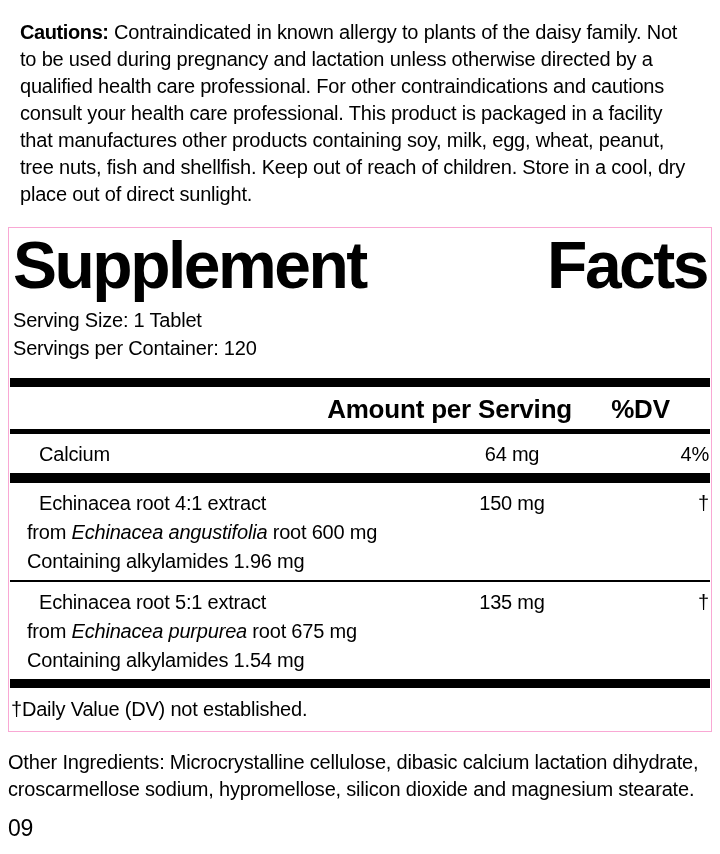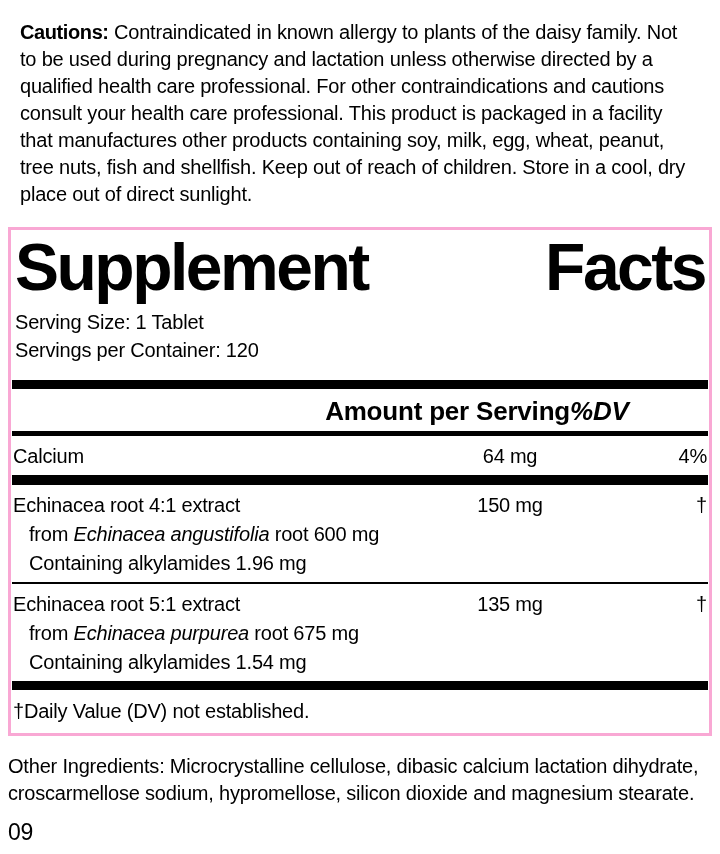--- a/index.html
+++ b/index.html
@@ -24,21 +24,21 @@
   .cautions {
     margin: 12px;
     padding: 7px 10px 0 8px;
     font-size: 20px;
     line-height: 27px;
   }
   .cautions b { letter-spacing: -0.4px; }
   
   .panel {
     margin: 19px 8px 0 8px;
-    border: 3px solid #f9a8d4;
+    border: 1px solid #f9a8d4;
     padding: 0 2px;
     background: #fff;
   }
   .title {
     display: flex;
     justify-content: space-between;
     align-items: baseline;
     margin: 0;
     padding: 4px 2px 2px 2px;
     font-size: 66px;
@@ -63,31 +63,31 @@
   .hdr-row {
     display: flex;
     justify-content: flex-end;
     padding: 9px 0 7px 0;
     font-size: 26px;
     font-weight: bold;
     line-height: 26px;
   }
   .hdr-dv {
     width: 137px;
-    text-align: left;
-    font-style: italic;
+    text-align: center;
   }
   .item {
     padding: 6px 0 4px 0;
     font-size: 20px;
     line-height: 29px;
   }
   .item-main {
     display: flex;
     align-items: flex-start;
+    margin-left: 28px;
   }
   .item-name { flex: 1; }
   .item-amount {
     width: 120px;
     text-align: center;
     white-space: nowrap;
   }
   .item-dv {
     width: 137px;
     text-align: right;

